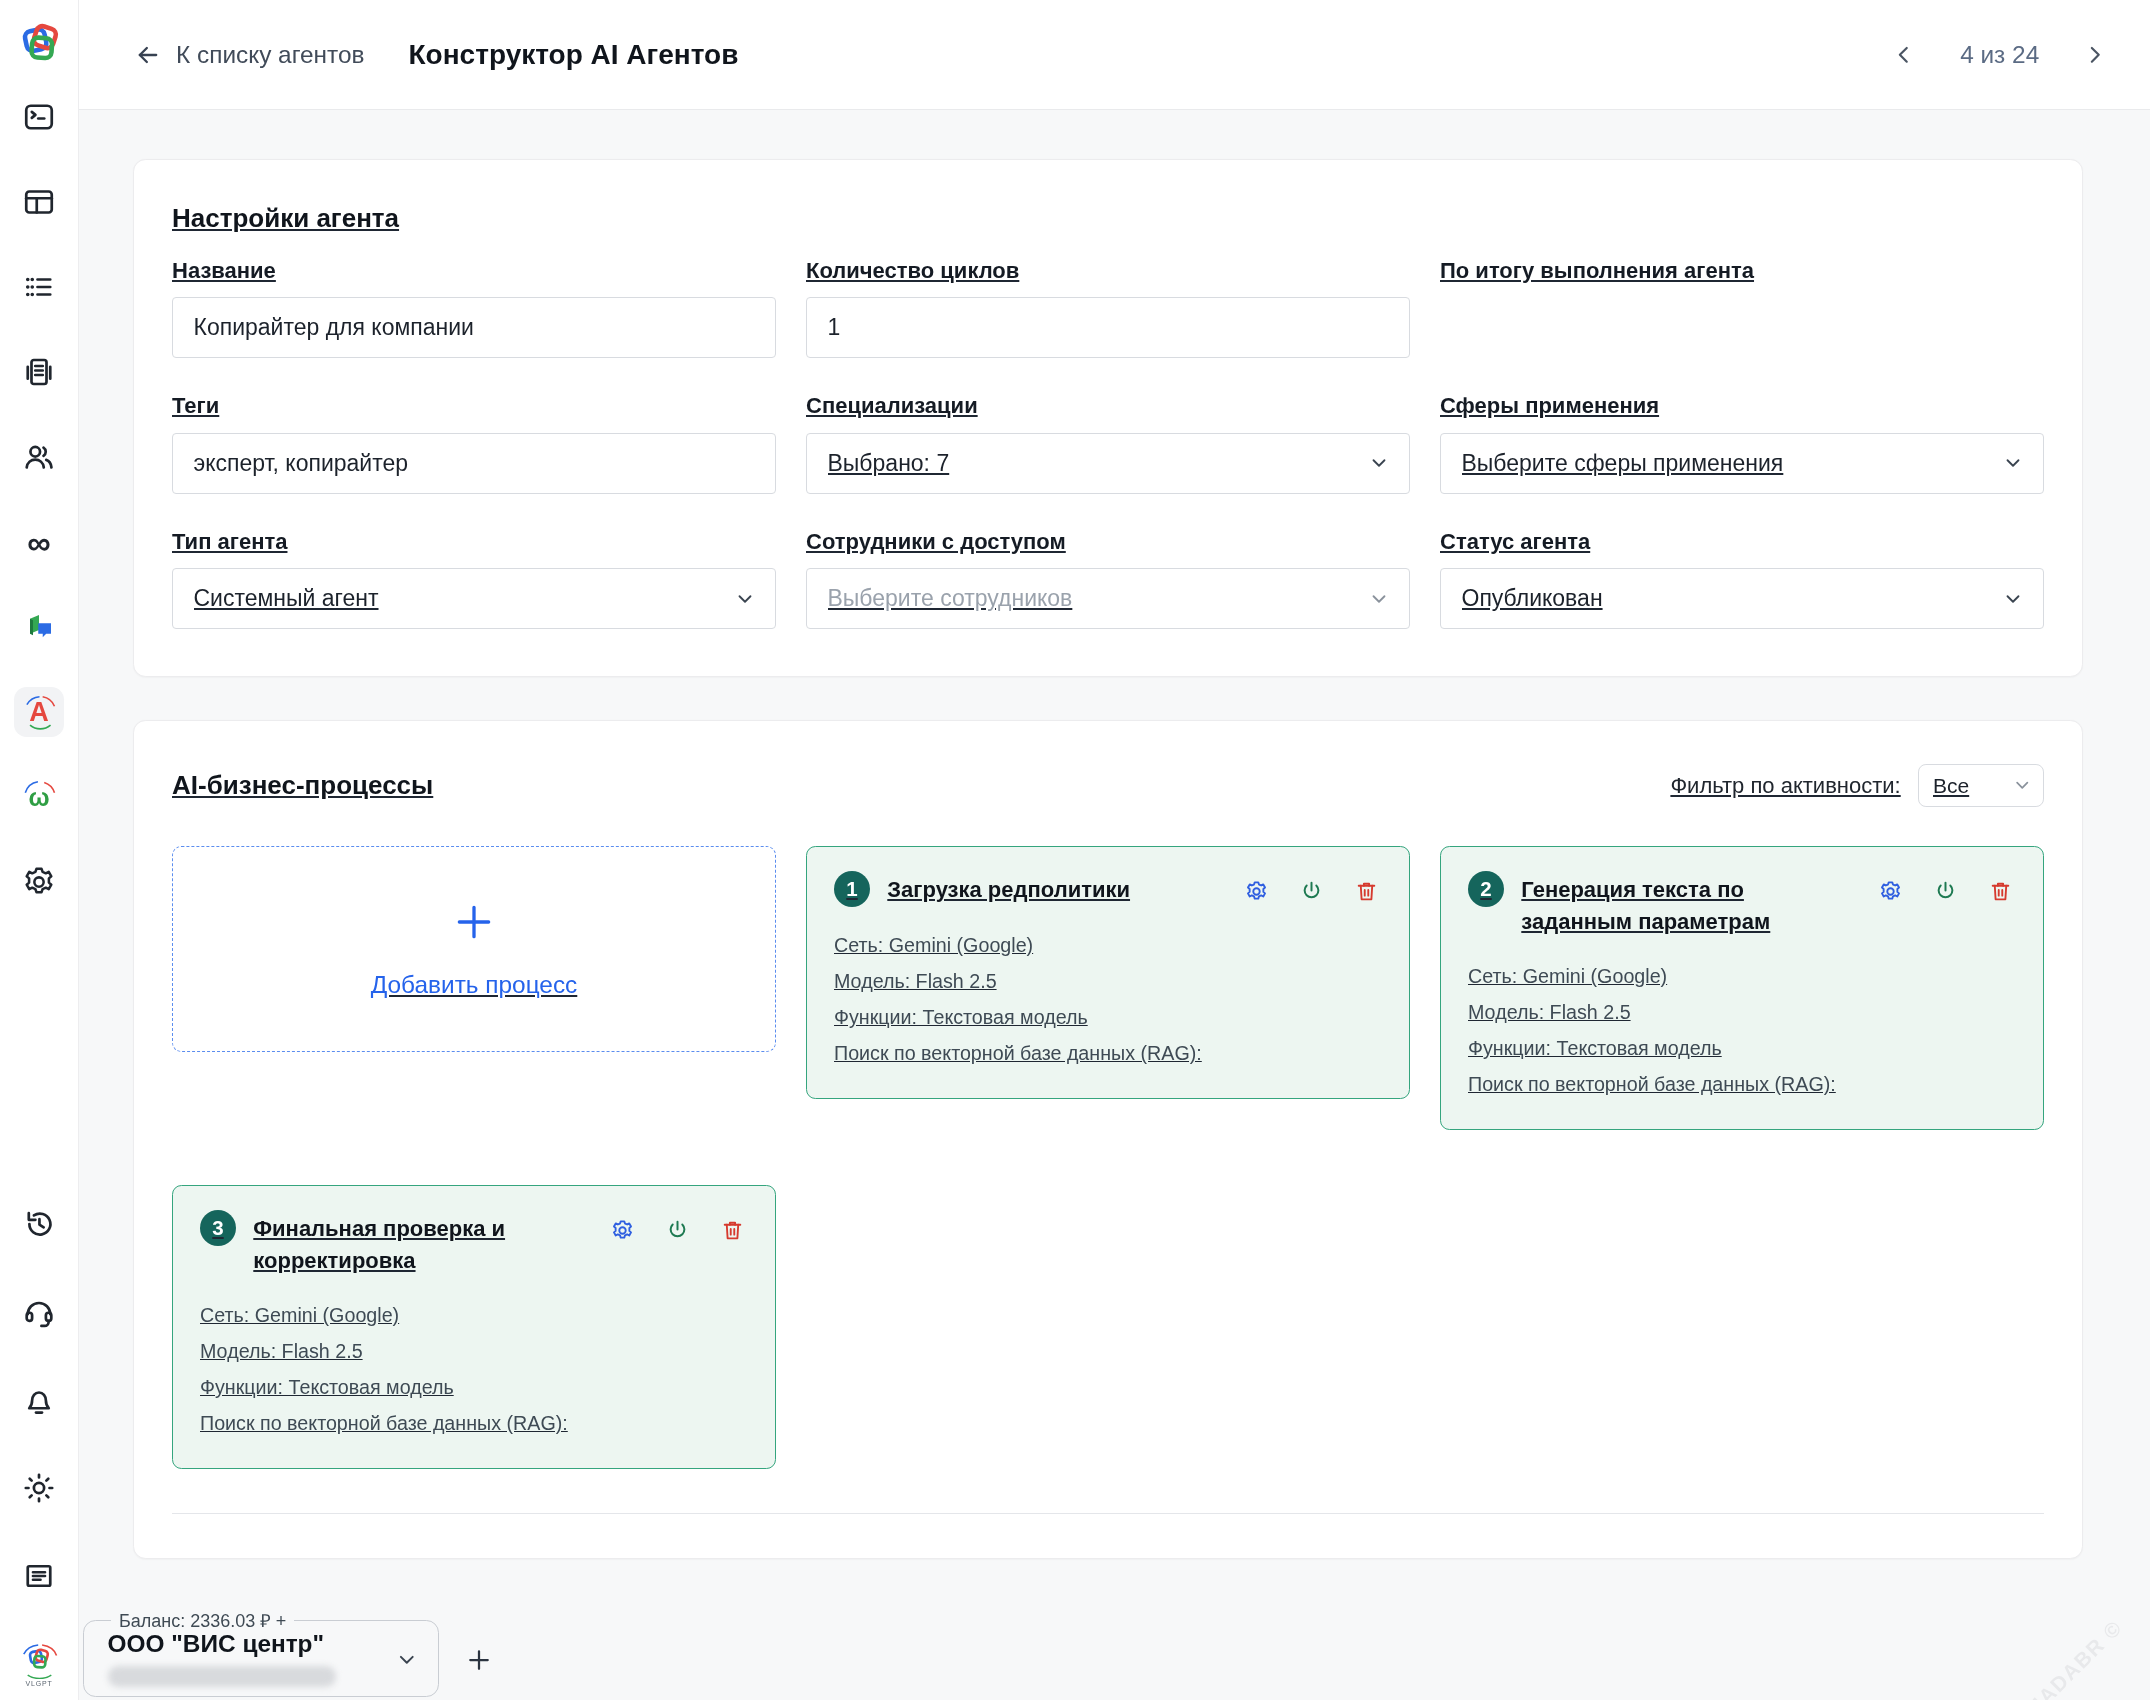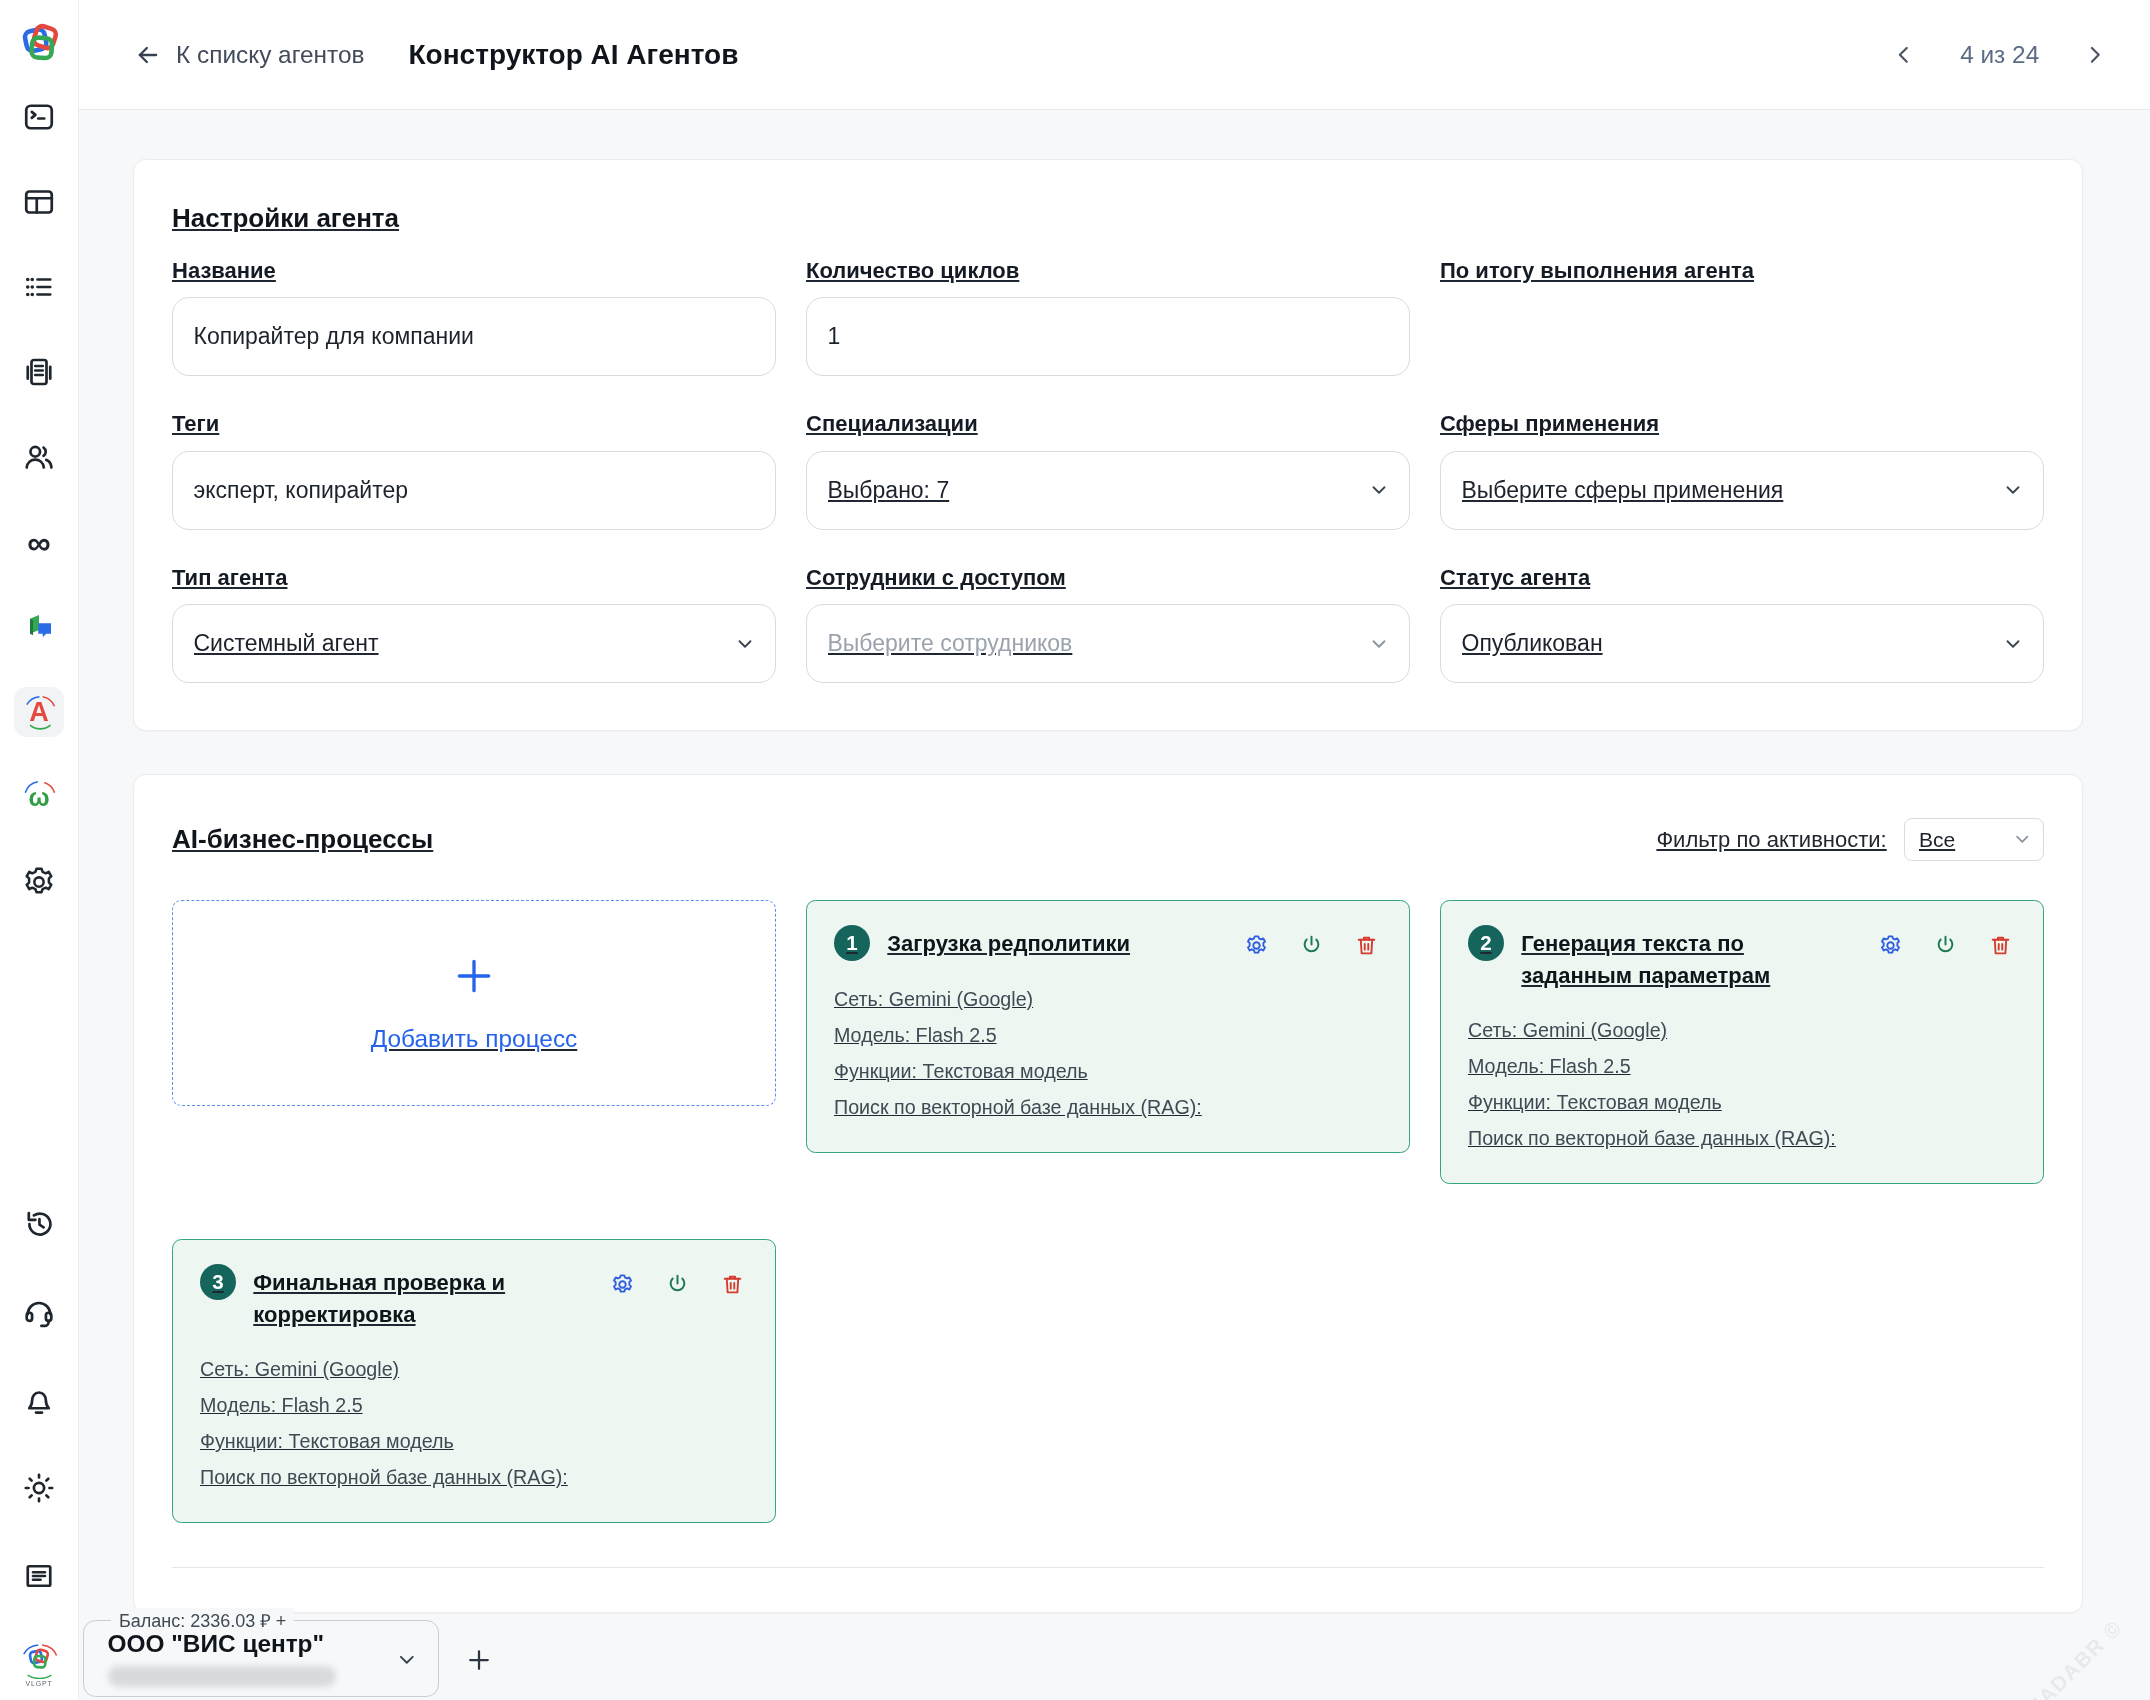--- a/index.html
+++ b/index.html
@@ -33,32 +33,32 @@
   .icon-btn { background:none; border:none; cursor:pointer; display:flex; align-items:center; justify-content:center; padding:3.1px; }
 
   
   .main { position:absolute; left:79px; top:110px; right:0; bottom:0; padding:49px 68px 0 54px;text-decoration:underline; }
   .card { background:#ffffff; border:0.8px solid #ececee; border-radius:12.6px; box-shadow:0 0.8px 1.6px rgba(20,25,35,.03); }
 
   .settings-card { padding:43px 38px 47px; }
   .card-heading { font-size:26px; font-weight:700; color:#10151c; }
   .form-grid { margin-top:24px; display:grid; grid-template-columns:repeat(3,1fr); column-gap:30px; row-gap:35px; }
   .field label { display:block; font-size:22px; font-weight:700; color:#151b24; margin-bottom:13.4px; }
-  .tb, .select { width:100%; height:79px; border:0.8px solid #d8dbe0; border-radius:17px; background:#fff; }
+  .tb, .select { width:100%; height:61px; border:0.8px solid #d8dbe0; border-radius:4px; background:#fff; }
   .tb { padding:0 20.5px; font-size:23px; color:#1c222b; font-family:"Liberation Sans", sans-serif; outline:none; }
   .select { display:flex; align-items:center; padding:0 19px 0 20.5px; cursor:pointer; }
   .select .sel-text { font-size:23px; color:#1c222b; flex:1; white-space:nowrap; overflow:hidden; }
   .select .sel-text.placeholder { color:#9aa2ac; }
 
   
   .processes-card { margin-top:43px; padding:43px 38px 44px; }
   .proc-head { display:flex; align-items:center; }
   .filter-group { margin-left:auto; display:flex; align-items:center; gap:17.3px; }
   .filter-group .flt-label { font-size:22px; color:#20262e; }
-  .filter-select { width:140px; height:43px; border:0.8px solid #d8dbe0; border-radius:7.9px; display:flex; align-items:center; padding:0 11px 0 14px; cursor:pointer; }
+  .filter-select { width:126px; height:43px; border:0.8px solid #d8dbe0; border-radius:7.9px; display:flex; align-items:center; padding:0 11px 0 14px; cursor:pointer; }
   .filter-select .sel-text { font-size:21px; color:#1c222b; flex:1; }
 
   .proc-grid { margin-top:39px; display:grid; grid-template-columns:repeat(3,1fr); column-gap:30px; row-gap:55px; align-items:start; }
   .add-card { height:206px; border:1.6px dashed #5b8def; border-radius:9.4px; background:#fff;
               display:flex; flex-direction:column; align-items:center; justify-content:center; gap:27px; cursor:pointer; }
   .add-card .add-label { font-size:24.4px; color:#2563eb; }
   .proc-card { border:1.2px solid #35a57e; border-radius:9.4px; background:#edf6f1; padding:23.6px 27px 27px; }
   .proc-card-head { display:flex; align-items:flex-start; }
   .num-badge { flex:0 0 auto; width:36px; height:36px; border-radius:50%; background:#15655c; color:#fff;
                font-size:20.5px; font-weight:700; display:flex; align-items:center; justify-content:center; }

